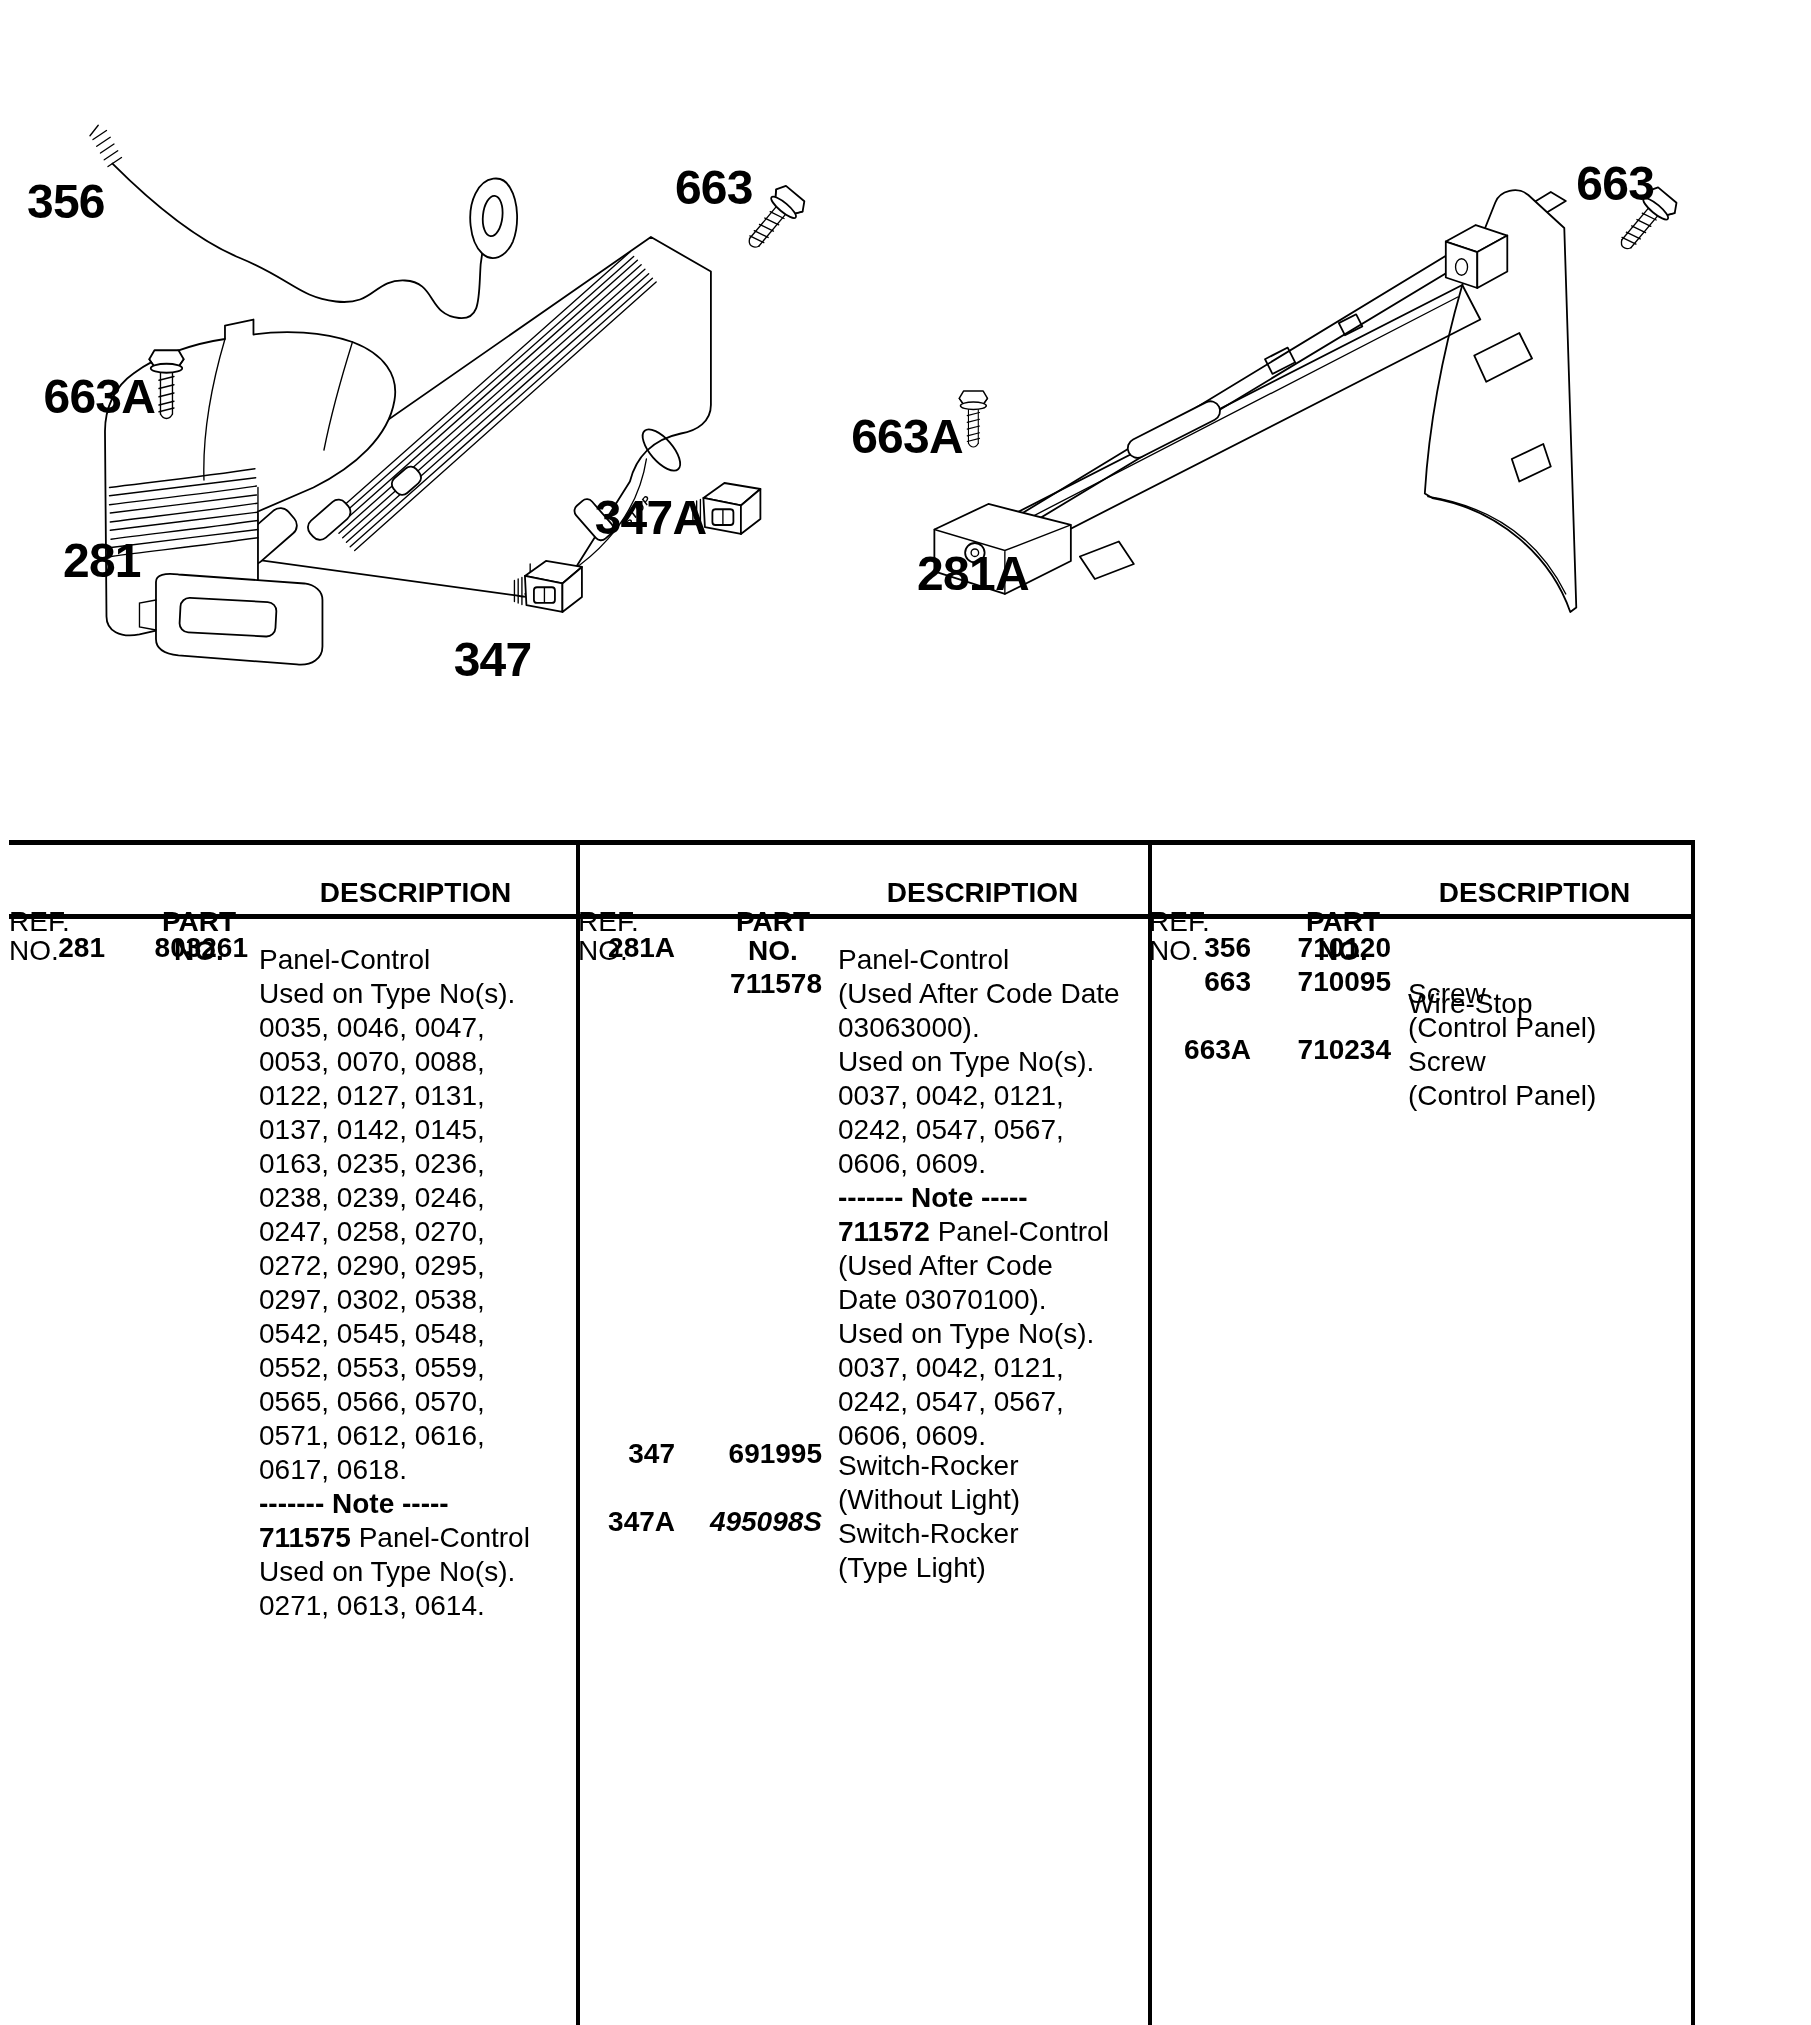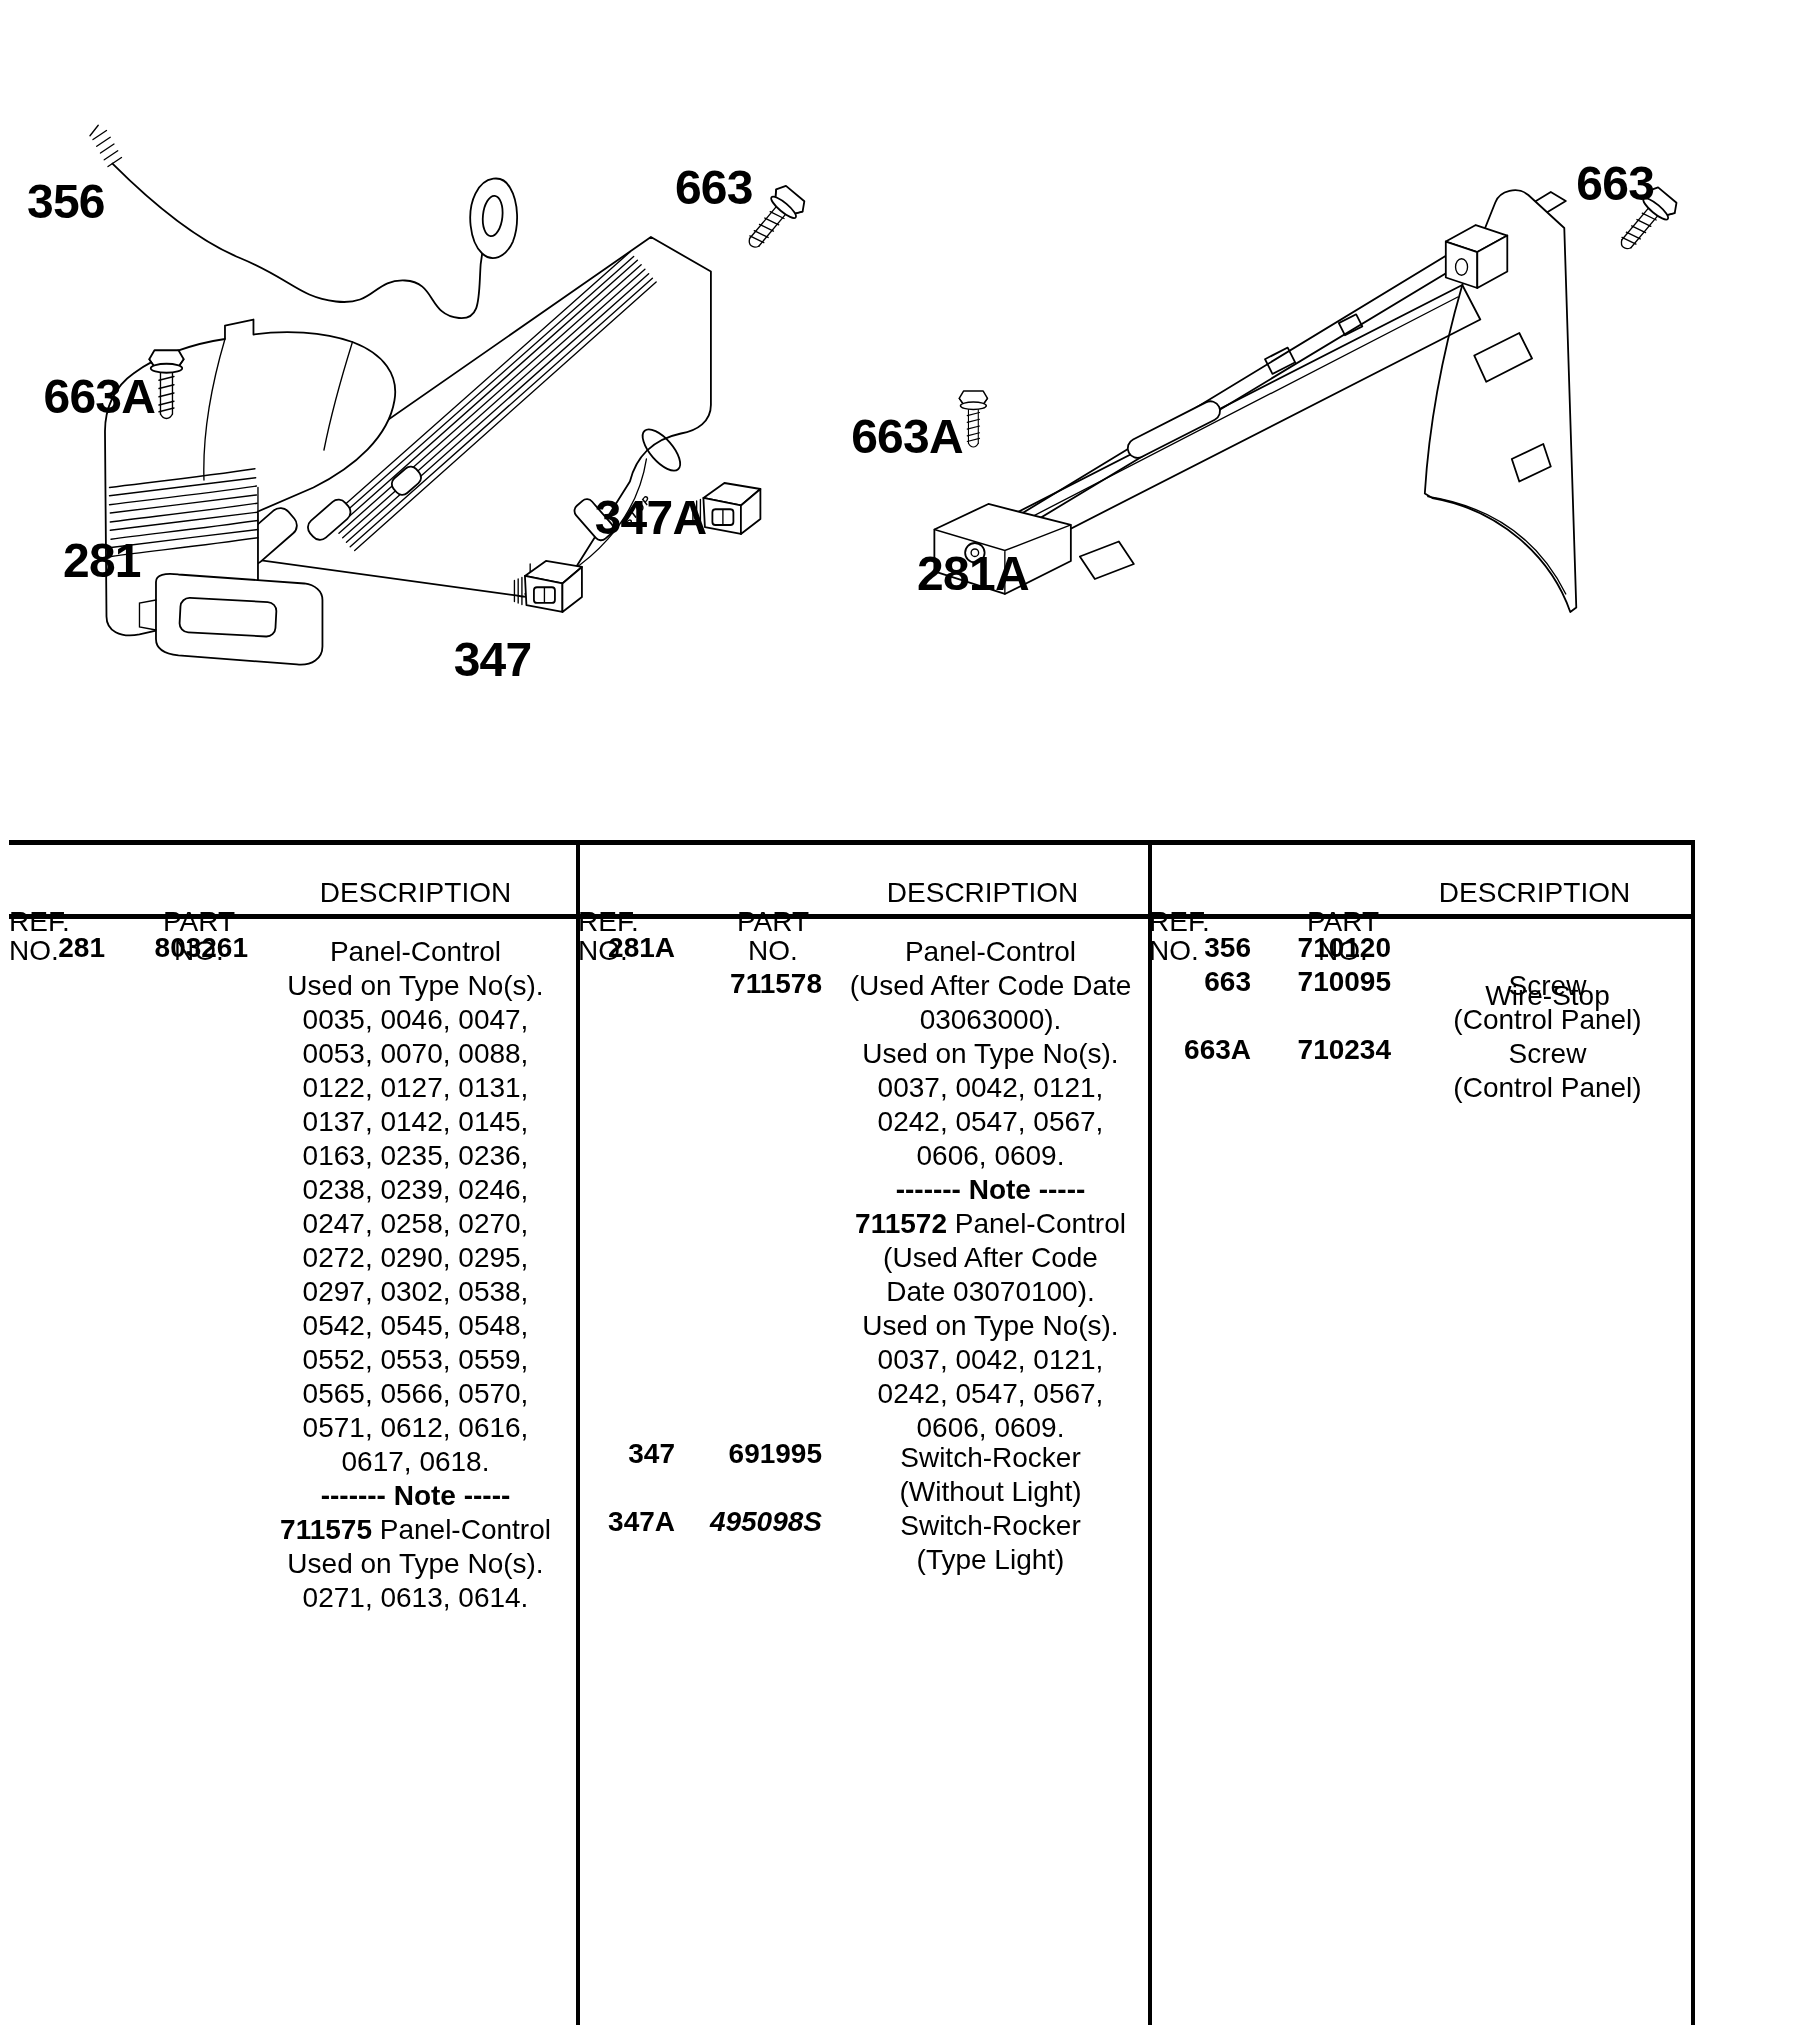--- a/index.html
+++ b/index.html
@@ -11,26 +11,26 @@
   .ln{stroke:#000;fill:none;stroke-width:2.4;stroke-linejoin:round;stroke-linecap:round;}
   .fw{stroke:#000;fill:#fff;stroke-width:2.4;stroke-linejoin:round;}
   .thin{stroke:#000;fill:none;stroke-width:1.8;stroke-linecap:round;}
   .callout{font-weight:bold;font-size:64px;fill:#000;letter-spacing:-1px;}
   .stoptxt{font-size:15px;font-style:italic;font-weight:bold;letter-spacing:2px;fill:#000;}
   
   .hline{position:absolute;background:#000;height:5.3px;}
   .vline{position:absolute;background:#000;width:3.8px;}
   .hcell{position:absolute;font-size:28px;line-height:28.5px;white-space:pre;}
   .hright{}
-  .hcenter{text-align:center;}
+  .hcenter{text-align:center;font-weight:bold;}
   .tcol{position:absolute;}
   .trow{position:relative;width:100%;}
   .ref,.part{position:absolute;top:0;left:0;text-align:right;font-weight:bold;
     font-size:28px;line-height:34px;white-space:nowrap;}
-  .desc{position:absolute;top:4px;text-align:center;}
+  .desc{position:absolute;top:12px;}
   .dline{height:34px;line-height:34px;font-size:28px;white-space:nowrap;}
   .dline b{font-weight:bold;}
   .dline.b{font-weight:bold;}
 </style>
 </head>
 <body>
 
 <div id="page">
 
   <svg id="diagram" width="1811" height="840" viewBox="0 0 2415 1120">

